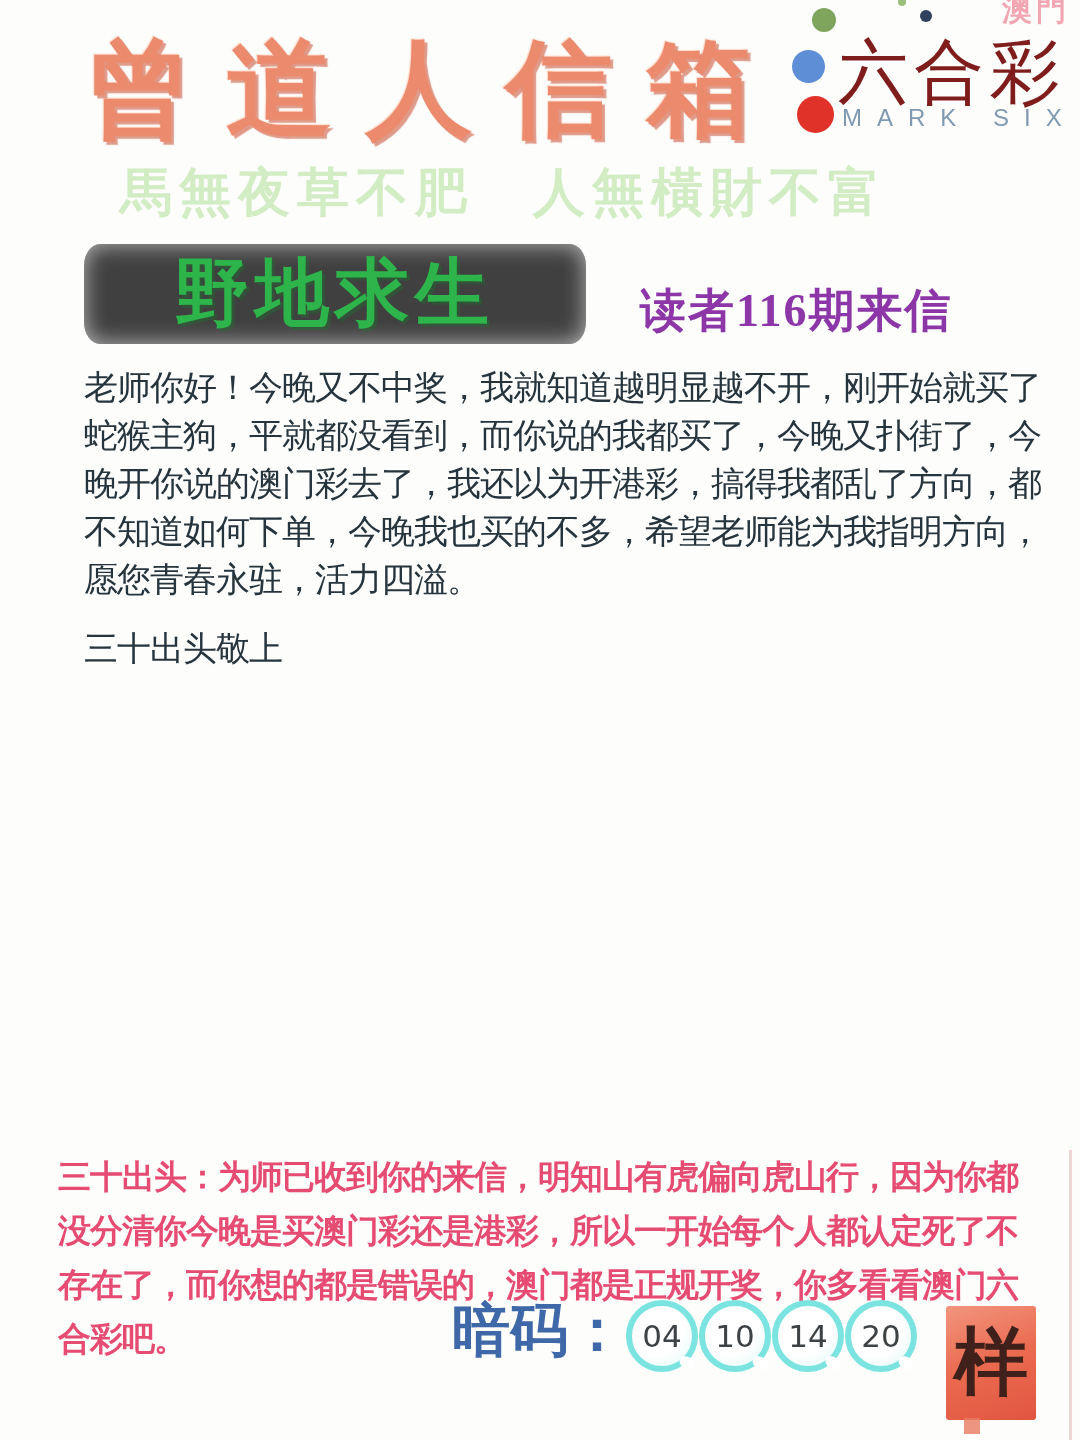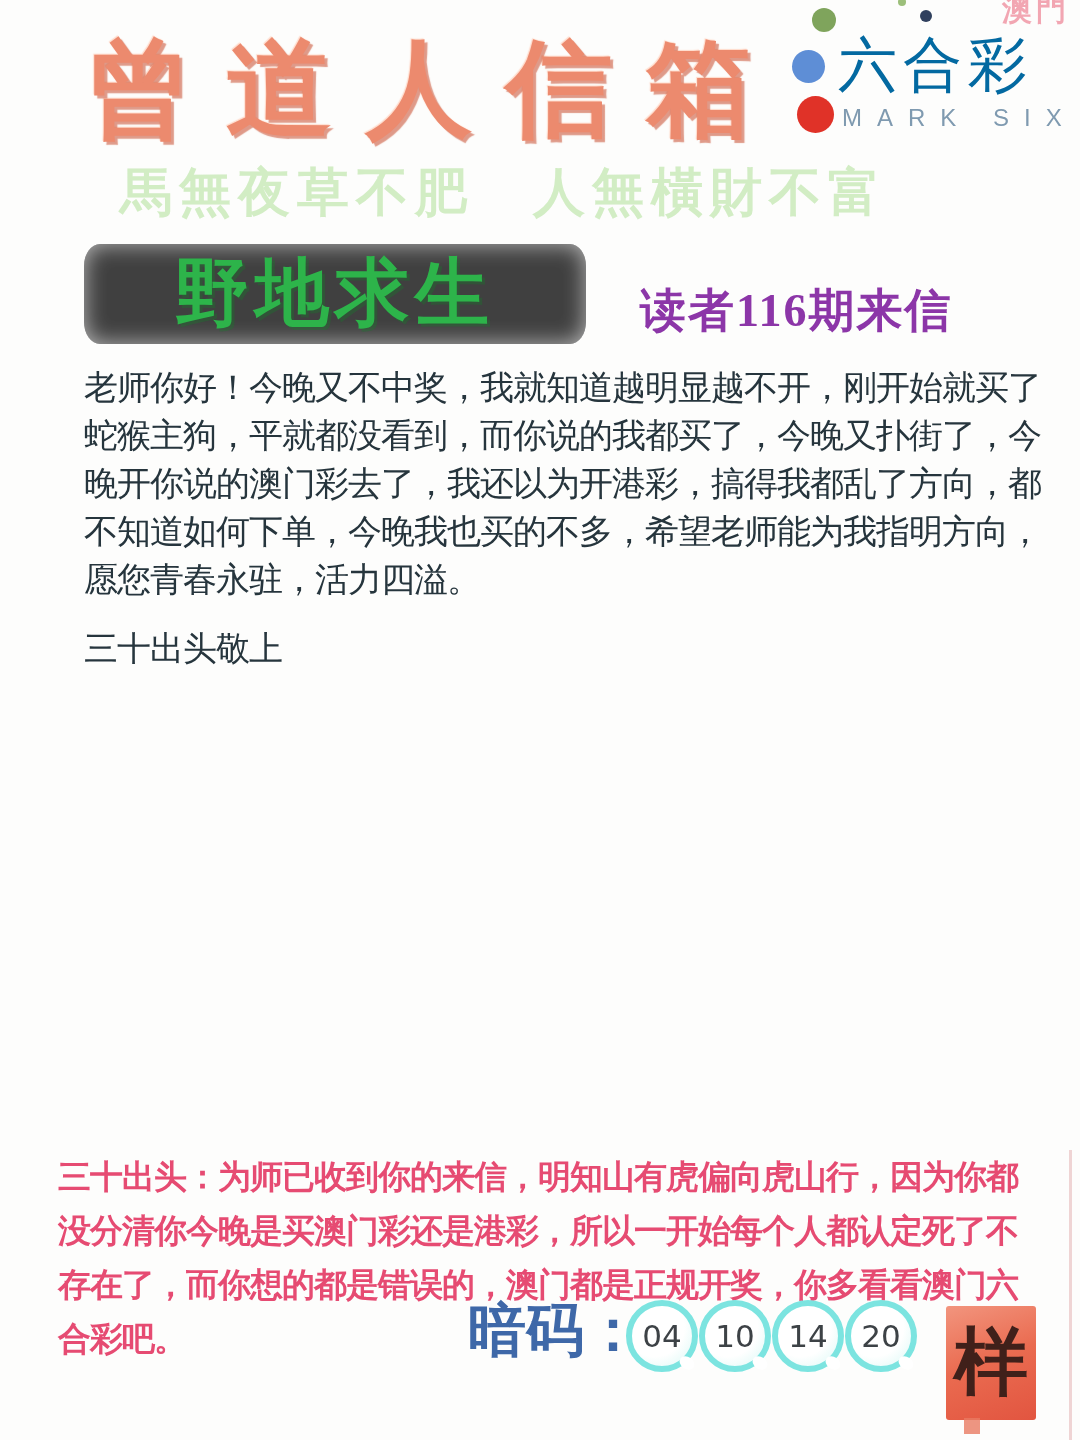--- a/index.html
+++ b/index.html
@@ -16,21 +16,21 @@
     text-shadow:3px 3px 1px rgba(198,72,42,0.55), -1px -1px 1px rgba(255,214,196,0.9);
     white-space:nowrap;
   }
   .logo { position:absolute; left:780px; top:0; width:300px; height:150px; }
   .region-label {
     position:absolute; left:222px; top:-10px;
     font-size:30px; font-weight:bold; color:#f2a6b2; letter-spacing:4px;
   }
   .logo-name {
     position:absolute; left:58px; top:26px;
-    font-size:59px; color:#0369a1; letter-spacing:6px;
+    font-size:70px; color:#7f1d1d; letter-spacing:6px;
     font-family:"Liberation Sans", sans-serif; white-space:nowrap;
   }
   .logo-sub {
     position:absolute; left:62px; top:104px;
     font-size:24px; color:#7f9ab0; letter-spacing:15px;
     font-family:"Liberation Sans", sans-serif; white-space:nowrap;
   }
   .dot { position:absolute; border-radius:50%; }
   .dot-green { left:32px; top:8px;  width:24px; height:24px; background:#7fa45c; }
   .dot-blue  { left:12px; top:50px; width:33px; height:33px; background:#5e8ed6; }
@@ -70,21 +70,21 @@
     font-size:34px; color:#26353d; letter-spacing:-1px;
   }
   
   .reply-body {
     position:absolute; left:58px; top:1150px; width:1005px;
     font-size:33px; font-weight:bold; line-height:54px; letter-spacing:-1px;
     color:#e64b72; white-space:pre-line;
   }
   
   .code-label {
-    position:absolute; left:468px; top:1292px;
+    position:absolute; left:452px; top:1292px;
     font-size:58px; font-weight:bold; color:#3e68a8;
     font-family:"Liberation Sans", sans-serif; white-space:nowrap;
   }
   .bubbles { position:absolute; left:626px; top:1300px; display:flex; gap:1px; }
   .bubble {
     position:relative; width:60px; height:60px; border-radius:50%;
     border:6px solid #7ce4e0;
     background:radial-gradient(circle at 38% 35%, #ffffff 55%, #d9f8f5 100%);
     display:flex; align-items:center; justify-content:center;
     font-family:"DejaVu Sans", sans-serif;

